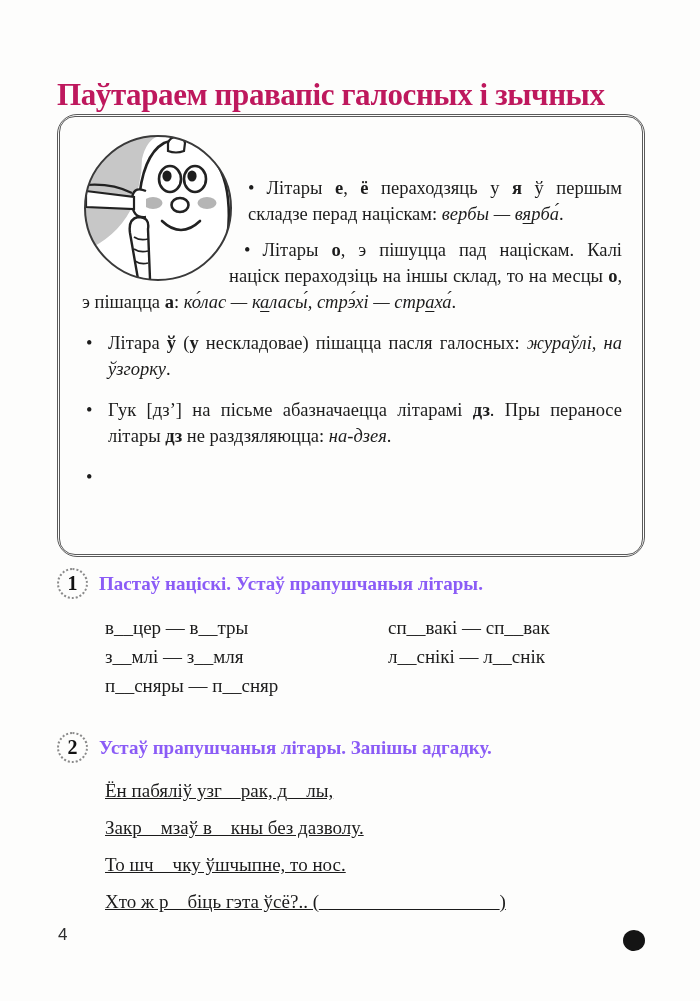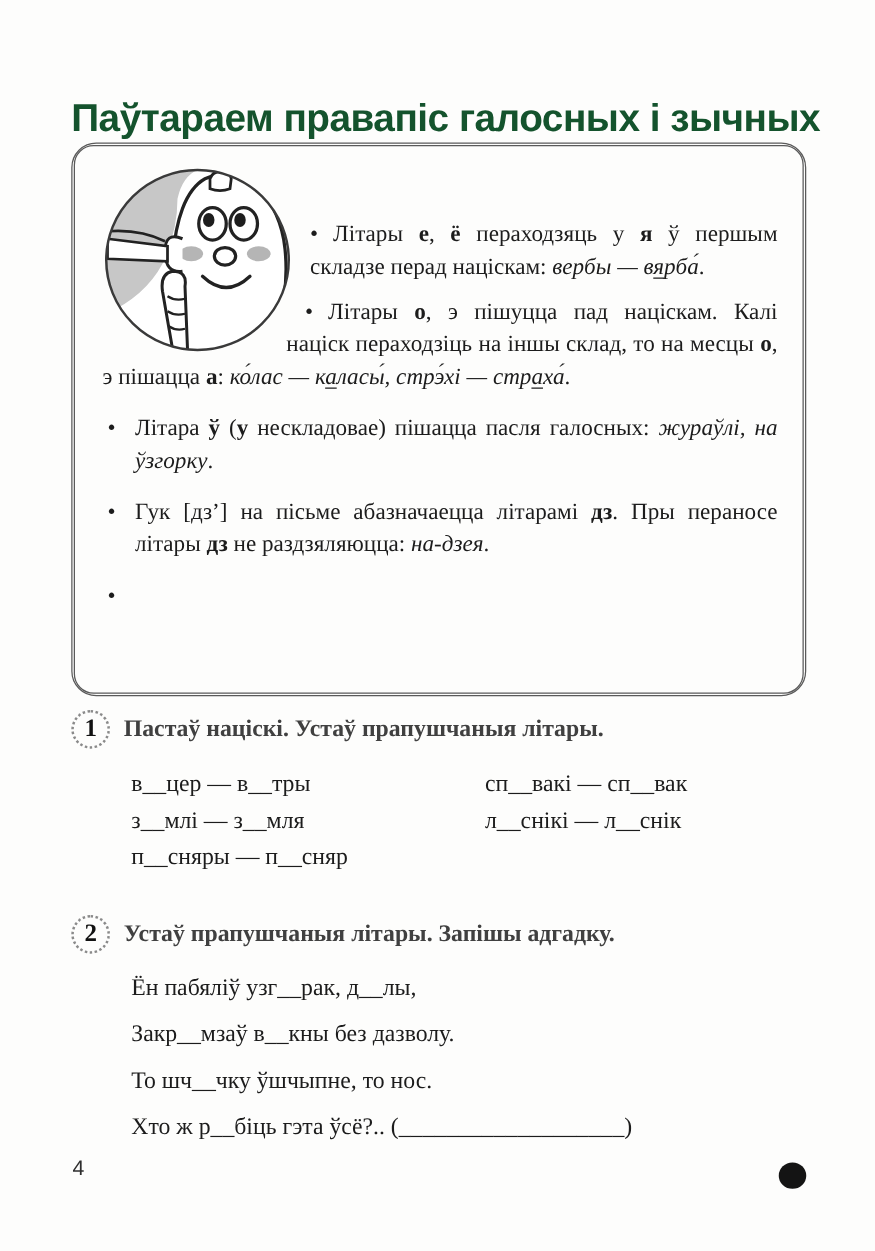--- a/index.html
+++ b/index.html
@@ -8,23 +8,23 @@
     width:700px;height:1001px;
     background:#fdfdfc;
     margin:0 auto;
     font-family:"Liberation Serif","DejaVu Serif",serif;
     color:#1c1c1c;
     overflow:hidden;
   }
   
   .title{
     position:absolute;left:57px;top:56px;width:588px;
-    font-family:Liberation Sans, sans-serif;
+    font-family:Liberation Serif, serif;
     font-weight:700;font-size:31px;letter-spacing:-0.4px;
-    color:#14532d;white-space:nowrap;
+    color:#be185d;white-space:nowrap;
   }
   
   .rules-outer{
     position:absolute;left:57px;top:114px;width:588px;height:443px;
     border:1.4px solid #5a5a5a;border-radius:20px;
     padding:1px;box-sizing:border-box;
   }
   .rules-inner{
     width:100%;height:100%;box-sizing:border-box;
     border:1.4px solid #5a5a5a;border-radius:16px;
@@ -54,28 +54,28 @@
   
   .exercise{position:absolute;left:57px;width:590px;}
   .ex1{top:568px;}
   .ex2{top:732px;}
   .ex-head{display:flex;align-items:center;gap:11px;}
   .ex-num{
     flex:0 0 auto;width:31px;height:31px;border:2px dotted #8a8a8a;border-radius:50%;
     display:flex;align-items:center;justify-content:center;
     font-weight:bold;font-size:20px;color:#111;box-sizing:border-box;
   }
-  .ex-title{font-weight:bold;font-size:19px;color:#404040;}
+  .ex-title{font-weight:bold;font-size:19px;color:#8b5cf6;}
   .pairs{
     margin:17px 0 0 48px;
     display:grid;grid-template-columns:283px auto;
     row-gap:5px;
     font-size:19px;line-height:24px;
   }
-  .riddle{margin:16px 0 0 48px;font-size:19px;line-height:24px;}
+  .riddle{margin:16px 0 0 48px;font-size:19px;line-height:24px;text-decoration:underline;}
   .riddle-line{margin-bottom:13px;}
   
   .page-num{
     position:absolute;left:58px;top:925px;
     font-family:"Liberation Sans","DejaVu Sans",sans-serif;
     font-size:17px;color:#2e2e2e;
   }
   .corner-dot{
     position:absolute;left:623px;top:930px;width:22px;height:21px;
     background:#141414;border-radius:50%;

